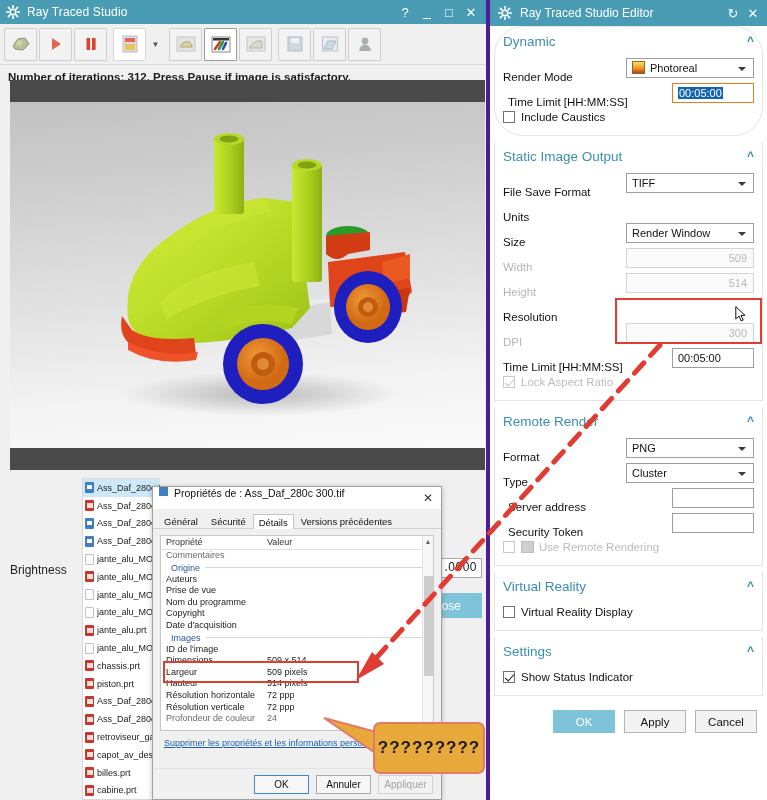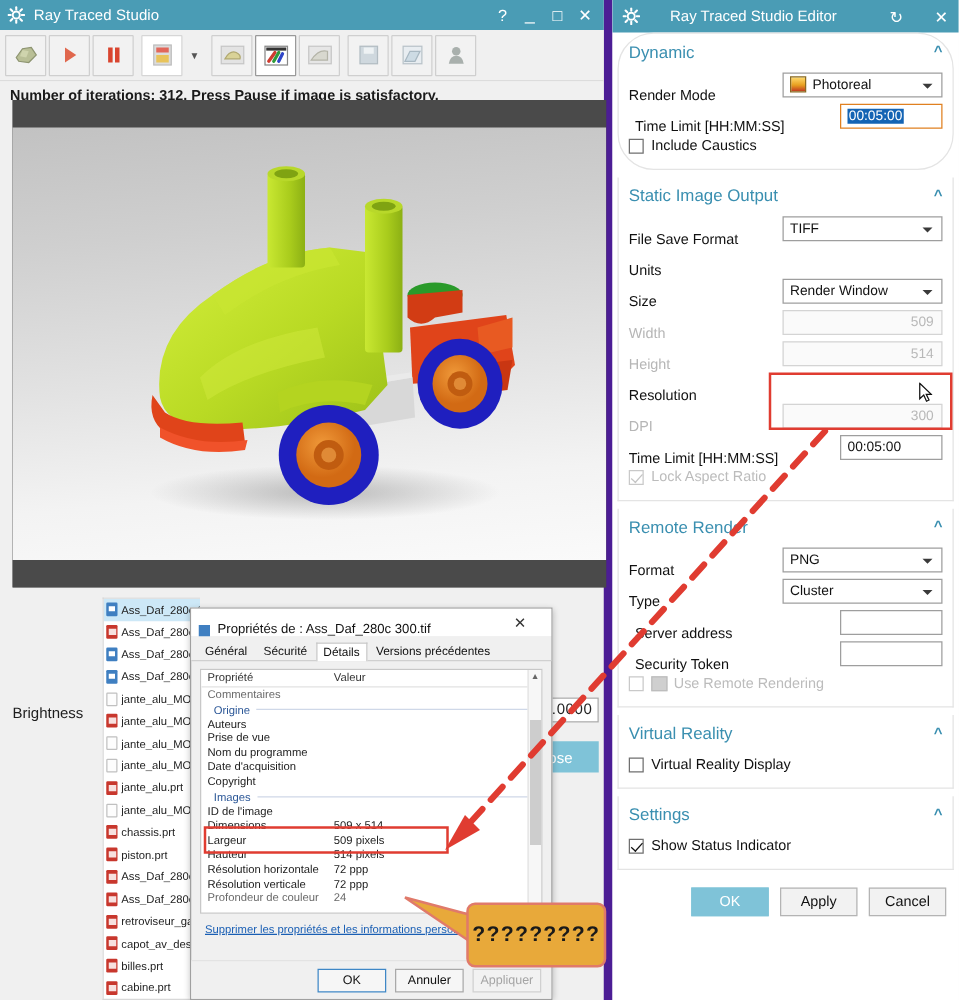--- a/index.html
+++ b/index.html
@@ -6,21 +6,21 @@
   html, body { margin:0; padding:0; }
   body {
     width:767px; height:800px; position:relative; overflow:hidden;
     font-family:"Liberation Sans", sans-serif; font-size:11px;
     background:#ffffff; color:#222;
   }
 
   
   #main-window {
     position:absolute; left:0; top:0; width:490px; height:800px;
-    background:#f0f0f0; border-right:7px solid #4c1d95;
+    background:#f0f0f0; border-right:4px solid #4c1d95;
   }
   .titlebar {
     height:24px; background:#4a9cb5; color:#ffffff;
     display:flex; align-items:center; padding:0 4px 0 6px;
   }
   .titlebar .tb-title { font-size:12px; margin-left:7px; letter-spacing:.1px; }
   .gear {
     width:14px; height:14px; position:relative; display:inline-block; flex:0 0 auto;
   }
   .gear svg { display:block; }
@@ -104,22 +104,22 @@
   }
   .ficon.plain { background:#fdfdfd; border:1px solid #c0c0c0; }
   .fl-name { overflow:hidden; text-overflow:clip; }
 
   
   #props-dialog {
     position:absolute; left:152px; top:486px; width:290px; height:314px;
     background:#f0f0f0; border:1px solid #a0a0a0; box-shadow:0 1px 5px rgba(0,0,0,.25);
   }
   #props-dialog .pd-title {
-    height:22px; background:#ffffff; display:flex; align-items:flex-end;
-    padding:0 12px 0 6px; font-size:10.5px; color:#111;
+    height:22px; background:#ffffff; display:flex; align-items:flex-start;
+    padding:0 0 0 6px; font-size:10.5px; color:#111;
   }
   .pd-ico {
     width:9px; height:9px; background:#3f7fc1; margin-right:6px; flex:0 0 auto;
   }
   .pd-close {
     margin-left:auto; width:26px; height:22px; display:flex;
     align-items:center; justify-content:center; font-size:12px; color:#333;
   }
   .pd-tabs {
     display:flex; padding:4px 5px 0 5px; background:#f0f0f0;
@@ -187,21 +187,21 @@
     border:2px solid #e03c31; pointer-events:none;
   }
 
   
   #editor {
     position:absolute; left:490px; top:0; width:277px; height:800px;
     background:#ffffff;
   }
   #editor .ed-title {
     height:26px; background:#4a9cb5; color:#fff; display:flex;
-    align-items:center; padding:0 4px 0 8px; font-size:12px;gap:16px;
+    align-items:center; padding:0 4px 0 8px; font-size:12px;
   }
   .ed-title .t { margin-left:8px; }
   .ed-title .sp { flex:1; }
   .ed-ctl { width:20px; text-align:center; font-size:13px; color:#fff; }
   .section {
     border:1px solid #e4e4e4; border-top:none; background:#fff;
     margin:0 4px 6px 4px; padding-bottom:6px;
   }
   .section:first-of-type { border-top:1px solid #e4e4e4;border-radius:29px; }
   .sec-head {
@@ -570,25 +570,25 @@
           </div>
           <div class="pd-row">
             <span class="k">Prise de vue</span>
             <span class="v"></span>
           </div>
           <div class="pd-row">
             <span class="k">Nom du programme</span>
             <span class="v"></span>
           </div>
           <div class="pd-row">
+            <span class="k">Copyright</span>
+            <span class="v"></span>
+          </div>
+          <div class="pd-row">
             <span class="k">Date d'acquisition</span>
-            <span class="v"></span>
-          </div>
-          <div class="pd-row">
-            <span class="k">Copyright</span>
             <span class="v"></span>
           </div>
           <div class="pd-group">
             <span>Images</span>
             <span class="gl"></span>
           </div>
           <div class="pd-row">
             <span class="k">ID de l'image</span>
             <span class="v"></span>
           </div>

